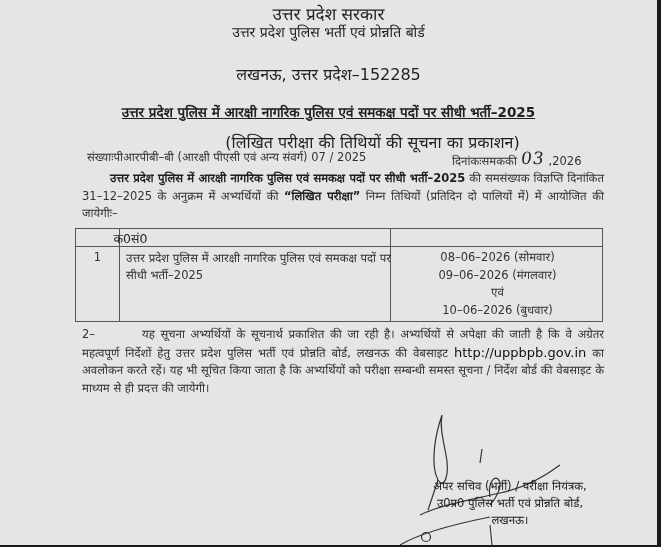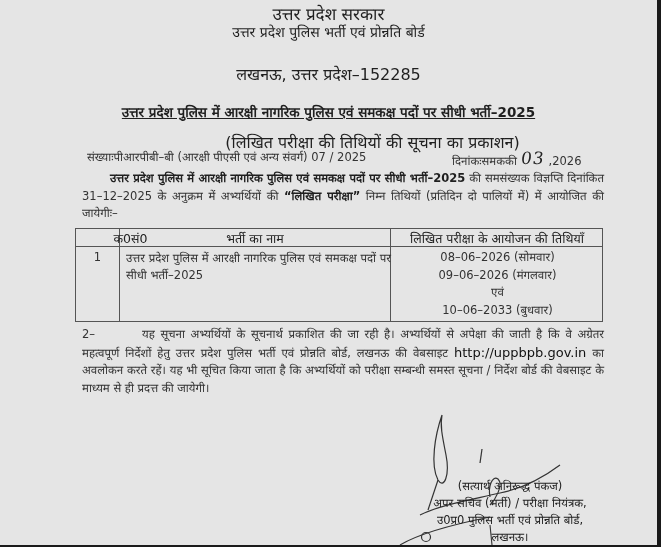--- a/index.html
+++ b/index.html
@@ -176,46 +176,43 @@
   </div>
 
   <div class="para para1"><span class="bold">उत्तर प्रदेश पुलिस में आरक्षी नागरिक पुलिस एवं समकक्ष पदों पर सीधी भर्ती–2025</span><span> की समसंख्यक विज्ञप्ति दिनांकित 31–12–2025 के अनुक्रम में अभ्यर्थियों की </span><span class="bold">“लिखित परीक्षा”</span><span> निम्न तिथियों (प्रतिदिन दो पालियों में) में आयोजित की जायेगीः–</span></div>
 
   <div class="table">
     <div class="col-div" style="left:43px;"></div>
     <div class="col-div" style="left:314px;"></div>
     <div class="row-div"></div>
 
     <div class="cell th" style="left:0;width:43px;margin-left:33px;">क0सं0</div>
-    <div class="cell th" style="left:44px;width:270px;">भर्ती का नाम</div>
-    <div class="cell th" style="left:315px;width:212px;">लिखित परीक्षा के आयोजन की तिथियाँ</div>
 
     <div class="cell" style="left:0;width:43px;top:21px;text-align:center;">1</div>
     <div class="cell name-cell">उत्तर प्रदेश पुलिस में आरक्षी नागरिक पुलिस एवं समकक्ष पदों पर सीधी भर्ती–2025</div>
     <div class="cell date-cell">
       <div>08–06–2026 (सोमवार)</div>
       <div>09–06–2026 (मंगलवार)</div>
       <div>एवं</div>
-      <div>10–06–2033 (बुधवार)</div>
+      <div>10–06–2026 (बुधवार)</div>
     </div>
   </div>
 
   <div class="para para2"><span class="num">2–</span><span>यह सूचना अभ्यर्थियों के सूचनार्थ प्रकाशित की जा रही है। अभ्यर्थियों से अपेक्षा की जाती है कि वे अग्रेतर महत्वपूर्ण निर्देशों हेतु उत्तर प्रदेश पुलिस भर्ती एवं प्रोन्नति बोर्ड, लखनऊ की वेबसाइट </span><span class="url">http://uppbpb.gov.in</span><span> का अवलोकन करते रहें। यह भी सूचित किया जाता है कि अभ्यर्थियों को परीक्षा सम्बन्धी समस्त सूचना / निर्देश बोर्ड की वेबसाइट के माध्यम से ही प्रदत्त की जायेगी।</span></div>
 
   <svg class="sig-svg" viewBox="0 0 240 140">
     <path d="M62 10 C 55 30, 50 60, 58 75 C 64 85, 70 70, 66 50 C 62 30, 60 20, 62 10" fill="none" stroke="#333" stroke-width="1.2"></path>
     <path d="M58 75 L 48 105" fill="none" stroke="#333" stroke-width="1.2"></path>
     <path d="M40 110 C 60 100, 90 95, 120 88 C 140 84, 160 75, 180 60" fill="none" stroke="#333" stroke-width="1.2"></path>
     <path d="M100 58 L 102 44" fill="none" stroke="#333" stroke-width="1.2"></path>
     <path d="M110 92 C 108 82, 112 70, 118 74 C 124 80, 115 95, 110 100" fill="none" stroke="#333" stroke-width="1.2"></path>
     <path d="M20 140 C 40 128, 80 118, 110 112" fill="none" stroke="#333" stroke-width="1.1"></path>
     <path d="M110 120 L 112 140" fill="none" stroke="#333" stroke-width="1.1"></path>
     <circle cx="46" cy="132" r="4.5" fill="none" stroke="#333" stroke-width="1.2"></circle>
   </svg>
 
   <div class="sig">
-    <div>(सत्यार्थ अनिरूद्ध पंकज)</div>
     <div>अपर सचिव (भर्ती) / परीक्षा नियंत्रक,</div>
     <div>उ0प्र0 पुलिस भर्ती एवं प्रोन्नति बोर्ड,</div>
     <div>लखनऊ।</div>
   </div>
 
 </div>
 
 </body></html>

